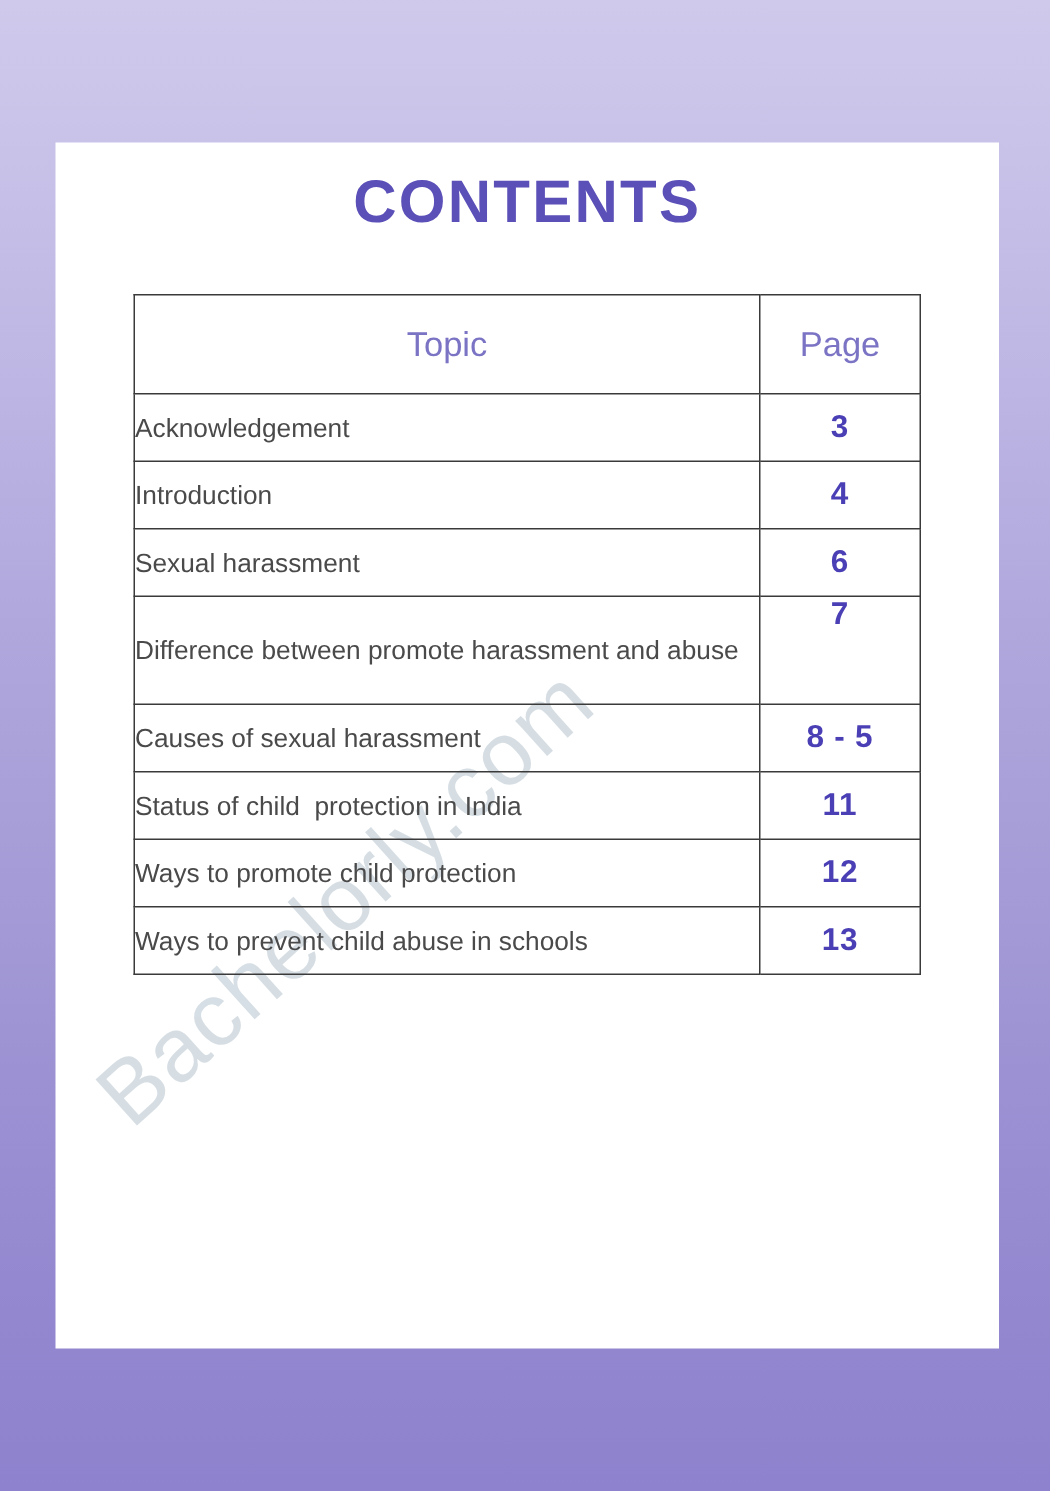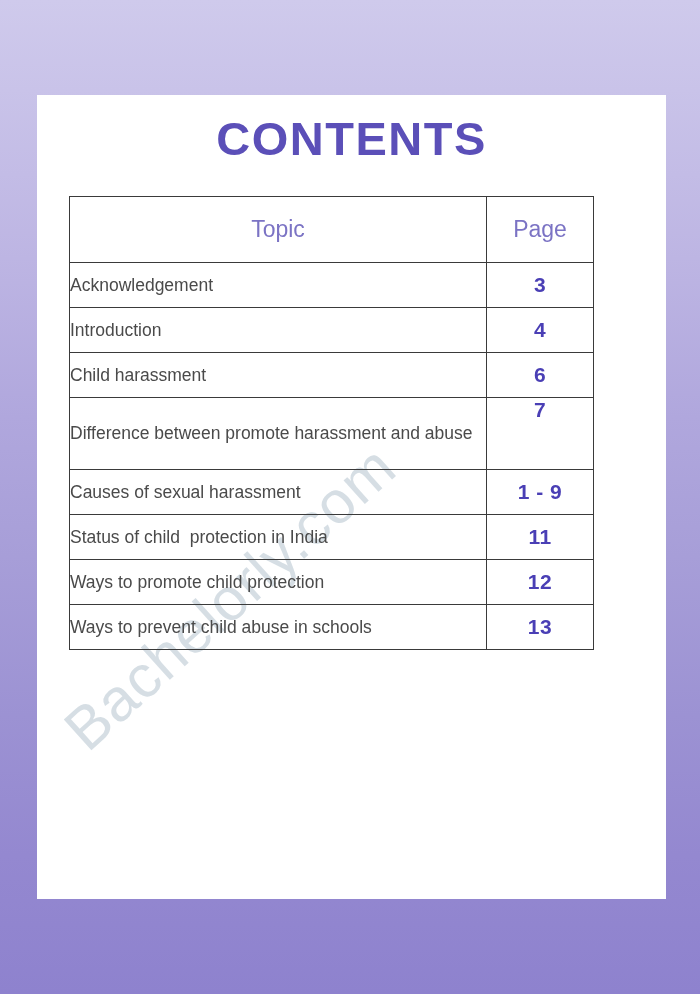--- a/index.html
+++ b/index.html
@@ -62,32 +62,32 @@
   }
 
   
   #page-title {
     position: absolute;
     left: 0;
     top: 19px;
     width: 629px;
     text-align: center;
     font-family: "Liberation Sans", sans-serif;
-    font-size: 47px;
+    font-size: 40px;
     font-weight: bold;
     letter-spacing: 1.5px;
     color: #5b4fb8;
     z-index: 2;
     line-height: 1.05;
   }
 
   
   #contents-table {
     position: absolute;
-    left: 32px;
+    left: 52px;
     top: 101px;
     width: 524px;
     border-collapse: collapse;
     table-layout: fixed;
     z-index: 2;
     background: transparent;
   }
   #contents-table td, #contents-table th {
     border: 1.6px solid #3a3a3a;
     padding: 0;
@@ -156,30 +156,30 @@
       <tbody id="contents-body">
       <tr class="row-1line">
             <td class="topic-cell">Acknowledgement</td>
             <td class="page-cell">3</td>
           </tr>
           <tr class="row-1line">
             <td class="topic-cell">Introduction</td>
             <td class="page-cell">4</td>
           </tr>
           <tr class="row-1line">
-            <td class="topic-cell">Child harassment</td>
+            <td class="topic-cell">Sexual harassment</td>
             <td class="page-cell">6</td>
           </tr>
           <tr class="row-2line">
             <td class="topic-cell">Difference between promote harassment and abuse</td>
             <td class="page-cell">7</td>
           </tr>
           <tr class="row-1line">
             <td class="topic-cell">Causes of sexual harassment</td>
-            <td class="page-cell">1 - 9</td>
+            <td class="page-cell">8 - 5</td>
           </tr>
           <tr class="row-1line">
             <td class="topic-cell">Status of child  protection in India</td>
             <td class="page-cell">11</td>
           </tr>
           <tr class="row-1line">
             <td class="topic-cell">Ways to promote child protection</td>
             <td class="page-cell">12</td>
           </tr>
           <tr class="row-1line">

